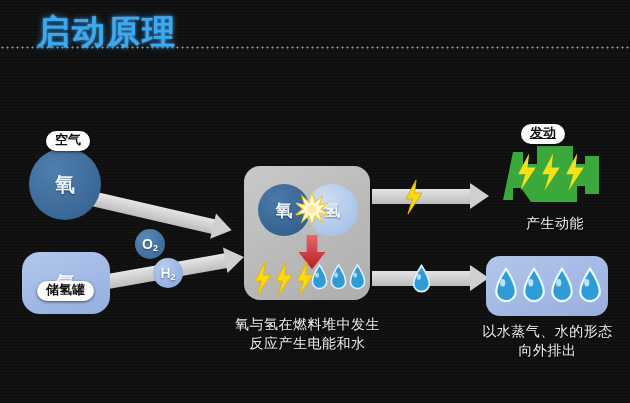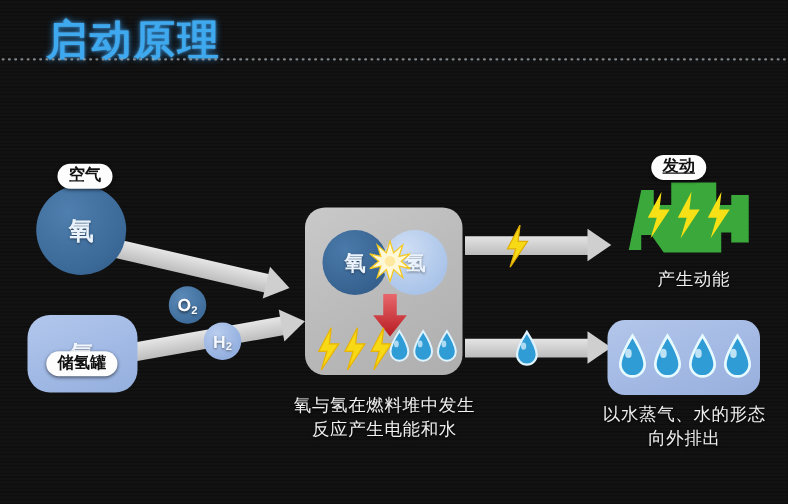--- a/index.html
+++ b/index.html
@@ -79,21 +79,21 @@
   #feed-h2 .head{left:130px;}
 
   .mol{
     position:absolute;width:30px;height:30px;border-radius:50%;
     display:flex;align-items:center;justify-content:center;
     font-size:14px;font-weight:bold;color:#fff;z-index:5;
     text-shadow:0 1px 2px rgba(0,0,0,.5);
   }
   .mol sub{font-size:9px;vertical-align:-2px;}
   #mol-o2{left:135px;top:190px;background:radial-gradient(circle at 35% 30%,#5b89b8,#3f6e9c 70%);margin-top:39px;}
-  #mol-h2{left:163px;top:258px;background:radial-gradient(circle at 35% 30%,#b9cdee,#94b0e0 70%);color:#f4f8ff;}
+  #mol-h2{left:153px;top:258px;background:radial-gradient(circle at 35% 30%,#b9cdee,#94b0e0 70%);color:#f4f8ff;}
 
   
   .cell{
     position:absolute;left:244px;top:166px;width:126px;height:134px;
     border-radius:16px;
     background:linear-gradient(150deg,#c9c9c9,#b9b9b9 55%,#aeaeae);
     z-index:3;
   }
   .cell-o{
     position:absolute;left:258px;top:184px;width:52px;height:52px;border-radius:50%;

